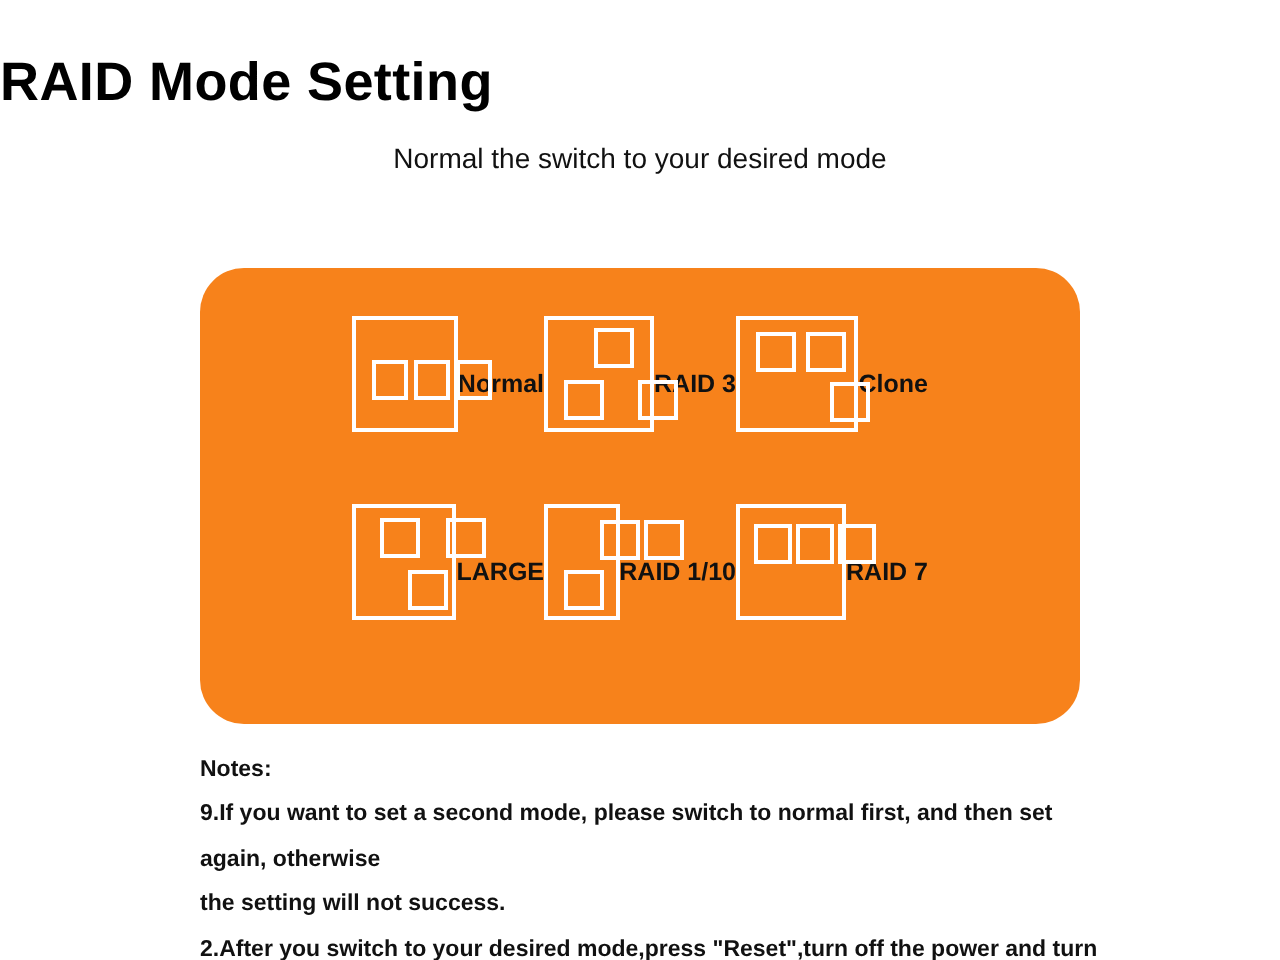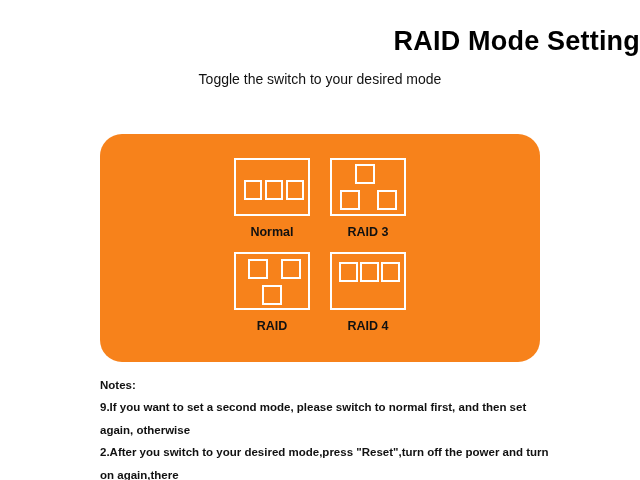--- a/index.html
+++ b/index.html
@@ -14,21 +14,21 @@
     color: #111111;
     overflow: hidden;
   }
   #page {
     position: relative;
     width: 640px;
     height: 480px;
     box-sizing: border-box;
   }
   .title {
-    text-align: right;
+    text-align: left;
     font-size: 27px;
     font-weight: bold;
     color: #000000;
     margin: 26px 0 0 0;
     letter-spacing: 0.2px;
   }
   .subtitle {
     text-align: center;
     font-size: 14px;
     color: #111111;
@@ -49,21 +49,20 @@
     left: 0;
     width: 100%;
     display: flex;
     justify-content: center;
   }
   .row-1 { top: 24px; }
   .row-2 { top: 118px; }
   .mode {
     width: 96px;
     display: flex;
-    flex-direction: column;
     align-items: center;
   }
   .glyph {
     position: relative;
     width: 76px;
     height: 58px;
     border: 2px solid #ffffff;
     box-sizing: border-box;
   }
   .blk {
@@ -92,61 +91,78 @@
     margin: 0;
     font-weight: bold;
   }
 </style>
 </head>
 <body>
 
 <div id="page">
 
   <h1 class="title">RAID Mode Setting</h1>
-  <div class="subtitle">Toggle the switch to your desired mode</div>
+  <div class="subtitle">Normal the switch to your desired mode</div>
 
   <div class="panel">
     <div class="row row-1">
         <div class="mode">
           <div class="glyph">
             <div class="blk" style="left: 8px; top: 20px; width: 18px; height: 20px;"></div>
             <div class="blk" style="left: 29px; top: 20px; width: 18px; height: 20px;"></div>
             <div class="blk" style="left: 50px; top: 20px; width: 18px; height: 20px;"></div>
           </div>
           <div class="label">Normal</div>
         </div>
         <div class="mode">
           <div class="glyph">
             <div class="blk" style="left: 23px; top: 4px; width: 20px; height: 20px;"></div>
             <div class="blk" style="left: 8px; top: 30px; width: 20px; height: 20px;"></div>
             <div class="blk" style="left: 45px; top: 30px; width: 20px; height: 20px;"></div>
           </div>
           <div class="label">RAID 3</div>
         </div>
+        <div class="mode">
+          <div class="glyph">
+            <div class="blk" style="left: 8px; top: 6px; width: 20px; height: 20px;"></div>
+            <div class="blk" style="left: 33px; top: 6px; width: 20px; height: 20px;"></div>
+            <div class="blk" style="left: 45px; top: 31px; width: 20px; height: 20px;"></div>
+          </div>
+          <div class="label">Clone</div>
+        </div>
       </div>
     <div class="row row-2">
         <div class="mode">
           <div class="glyph">
             <div class="blk" style="left: 12px; top: 5px; width: 20px; height: 20px;"></div>
             <div class="blk" style="left: 45px; top: 5px; width: 20px; height: 20px;"></div>
             <div class="blk" style="left: 26px; top: 31px; width: 20px; height: 20px;"></div>
           </div>
-          <div class="label">RAID</div>
+          <div class="label">LARGE</div>
+        </div>
+        <div class="mode">
+          <div class="glyph">
+            <div class="blk" style="left: 26px; top: 6px; width: 20px; height: 20px;"></div>
+            <div class="blk" style="left: 48px; top: 6px; width: 20px; height: 20px;"></div>
+            <div class="blk" style="left: 8px; top: 31px; width: 20px; height: 20px;"></div>
+          </div>
+          <div class="label">RAID 1/10</div>
         </div>
         <div class="mode">
           <div class="glyph">
             <div class="blk" style="left: 7px; top: 8px; width: 19px; height: 20px;"></div>
             <div class="blk" style="left: 28px; top: 8px; width: 19px; height: 20px;"></div>
             <div class="blk" style="left: 49px; top: 8px; width: 19px; height: 20px;"></div>
           </div>
-          <div class="label">RAID 4</div>
+          <div class="label">RAID 7</div>
         </div>
       </div>
   </div>
 
   <div class="notes">
     <p>Notes:</p>
     <p>9.If you want to set a second mode, please switch to normal first, and then set again, otherwise</p>
+    <p>the setting will not success.</p>
     <p>2.After you switch to your desired mode,press "Reset",turn off the power and turn on again,there</p>
 
   </div>
 
 </div>
 
 </body></html>

